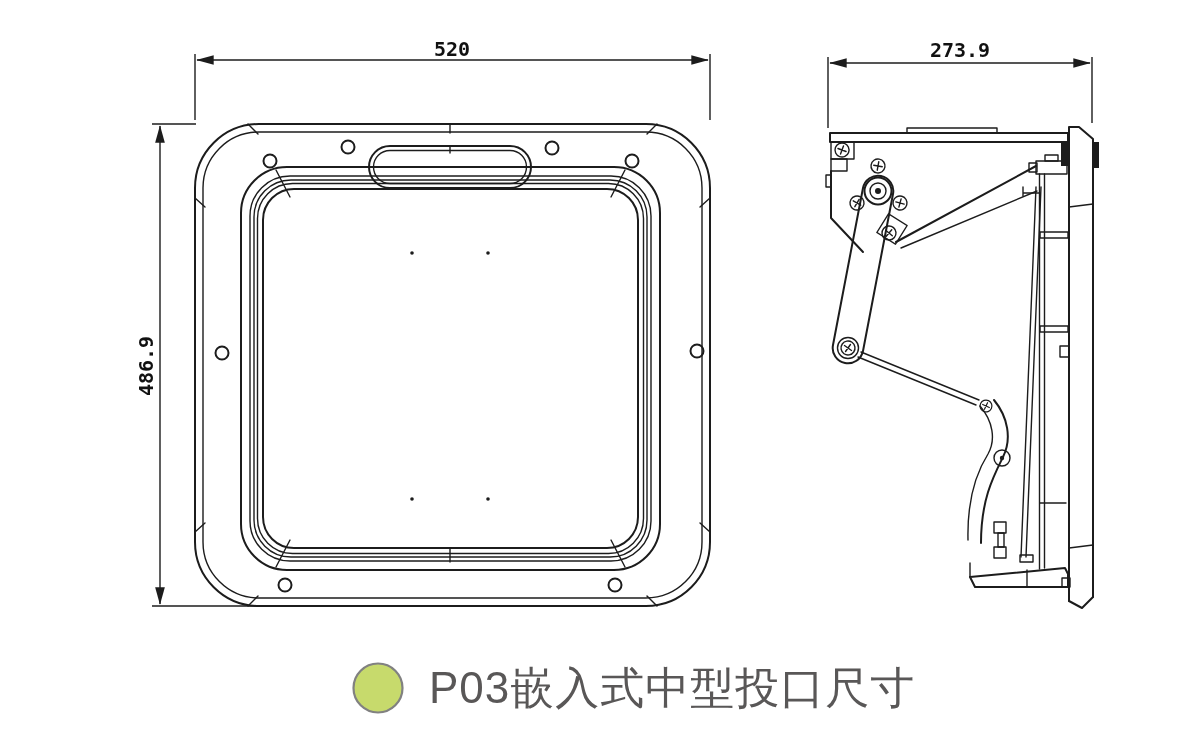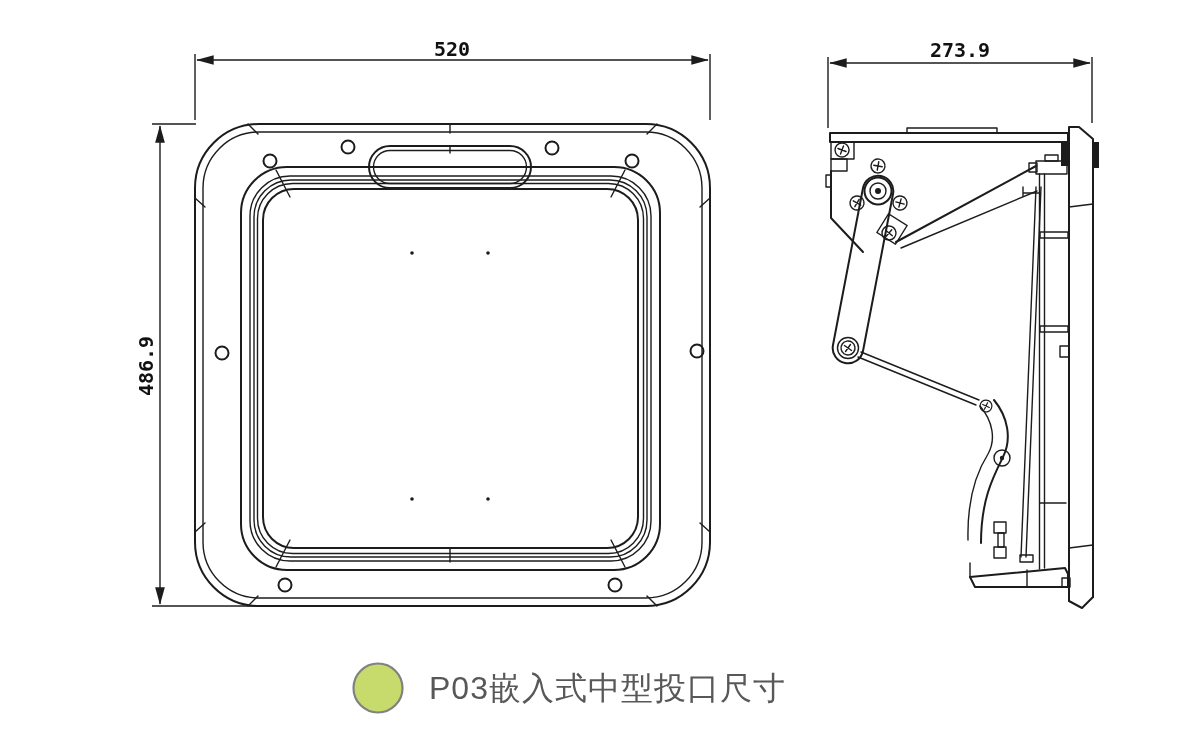--- a/index.html
+++ b/index.html
@@ -17,21 +17,21 @@
     font-family:"DejaVu Sans Mono", monospace;
     font-weight:bold;font-size:20px;fill:#111111;
   }
   .solid{fill:#1c1c1c;stroke:none;}
   .caption{
     position:absolute;left:352px;top:660px;height:56px;
     display:flex;align-items:center;gap:25px;
   }
   .caption-bullet{width:52px;height:52px;flex:0 0 auto;}
   .caption-text{
-    font-size:32px;line-height:56px;color:#595757;
+    font-size:44px;line-height:56px;color:#595757;
     letter-spacing:1px;white-space:nowrap;
   }
 </style>
 </head>
 <body>
 
 <div class="drawing-wrap">
 <svg width="1200" height="748" viewBox="0 0 1200 748">
   <defs>
     <marker id="arr" viewBox="0 0 12 8" refX="11.5" refY="4" markerWidth="13" markerHeight="9" orient="auto-start-reverse">

